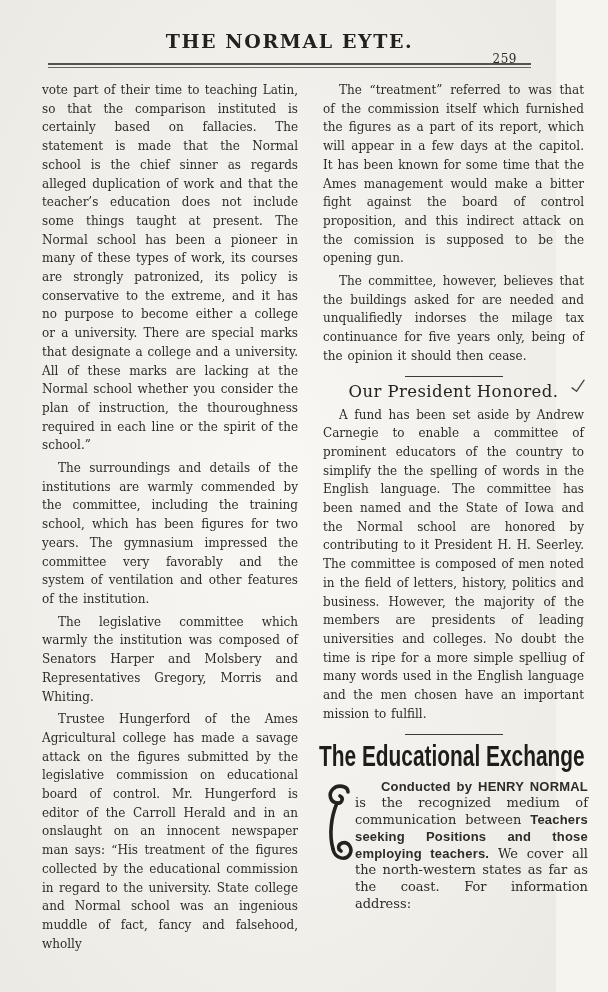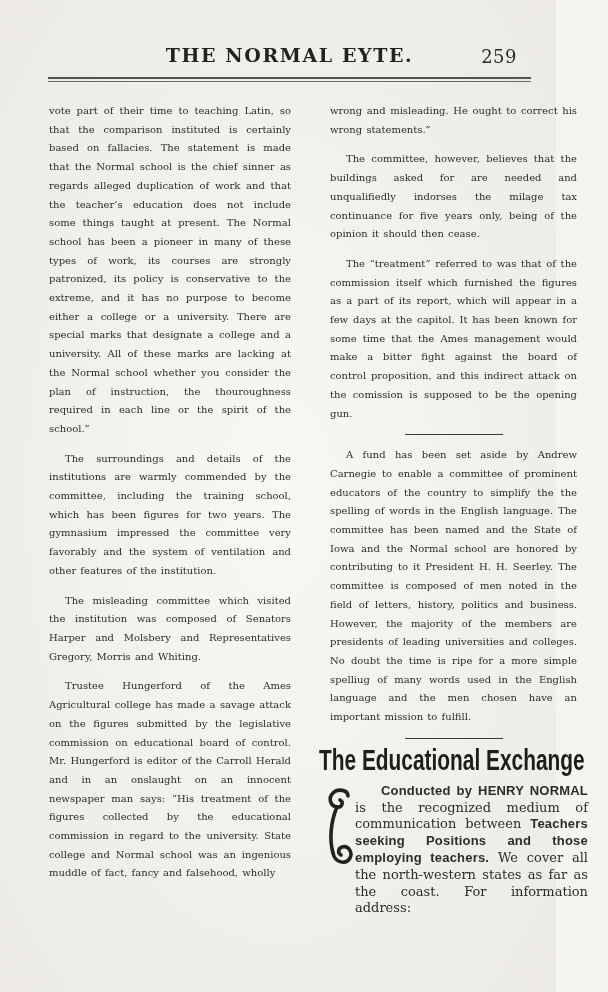--- a/index.html
+++ b/index.html
@@ -7,60 +7,60 @@
     width:608px;height:992px;
     background:#f6f4ef;
     font-family:"DejaVu Serif", serif;
     color:#2e2c28;
     overflow:hidden;
     position:relative;
   }
   .page{
     width:556px;height:992px;
     box-sizing:border-box;
-    padding-top:44px;
+    padding-top:30px;
     background:
       radial-gradient(ellipse at 50% 50%, rgba(255,255,255,0.35), rgba(190,186,178,0.18)),
       #f6f4ef;
   }
   .header{
     position:relative;
     margin:0 25px 0 48px;
     height:30px;
   }
   .masthead{
     text-align:center;
     font-size:19px;
     font-weight:700;
     letter-spacing:1.6px;
     color:#242220;
   }
   .pagenum{
     position:absolute;
-    right:14px;top:2px;
-    font-size:18px;
+    right:14px;top:22px;
+    font-size:12px;
     letter-spacing:.5px;
   }
   .double-rule{
     margin:3px 25px 0 48px;
     height:2px;
     border-top:2.2px solid #55534e;
     border-bottom:1px solid #6b6963;
   }
   .columns{
     display:flex;
     gap:17px;
     margin:9px 23px 0 38px;
   }
   .col{flex:0 0 auto;}
   .col-left{width:264px;}
   .col-right{width:269px;}
   .par{
-    margin:11px;
-    font-size:10px;
+    margin:4px;
+    font-size:12px;
     line-height:18.7px;
     text-align:justify;
     text-indent:16px;
     word-spacing:1px;
   }
   .par.cont{text-indent:0;}
   .section-rule{
     width:98px;
     border:none;
     border-top:1.6px solid #3c3a36;
@@ -125,31 +125,38 @@
     <div class="pagenum">259</div>
   </div>
 
   <div class="double-rule"></div>
 
   <div class="columns">
 
     <div class="col col-left">
       <p class="par cont">vote part of their time to teaching Latin, so that the comparison instituted is certainly based on fallacies. The statement is made that the Normal school is the chief sinner as regards alleged duplication of work and that the teacher’s education does not include some things taught at present.  The Normal school has been a pioneer in many of these types of work, its courses are strongly patronized, its policy is conservative to the extreme, and it has no purpose to become either a college or a university.  There are special marks that designate a college and a university.  All of these marks are lacking at the Normal school whether you consider the plan of instruction, the thouroughness required in each line or the spirit of the school.”</p>
       <p class="par">The surroundings and details of the institutions are warmly commended by the committee, including the training school, which has been figures for two years.  The gymnasium impressed the committee very favorably and the system of ventilation and other features of the institution.</p>
-      <p class="par">The misleading committee which visited the institution was composed of Senators Harper and Molsbery and Representatives Gregory, Morris and Whiting.</p>
+      <p class="par">The legislative committee which warmly the institution was composed of Senators Harper and Molsbery and Representatives Gregory, Morris and Whiting.</p>
       <p class="par">Trustee Hungerford of the Ames Agricultural college has made a savage attack on the figures submitted by the legislative commission on educational board of control.  Mr. Hungerford is editor of the Carroll Herald and in an onslaught on an innocent newspaper man says:  “His treatment of the figures collected by the educational commission in regard to the university. State college and Normal school was an ingenious muddle of fact, fancy and falsehood, wholly</p>
     </div>
 
     <div class="col col-right">
-      <p class="par cont">wrong and misleading.  He ought to correct his wrong statements.”</p>
+      <p class="par">The “treatment” referred to was that of the commission itself which furnished the figures as a part of its report, which will appear in a few days at the capitol.  It has been known for some time that the Ames management would make a bitter fight against the board of control proposition, and this indirect attack on the comission is supposed to be the opening gun.</p>
       <p class="par">The committee, however, believes that the buildings asked for are needed and unqualifiedly indorses the milage tax continuance for five years only, being of the opinion it should then cease.</p>
-      <p class="par">The “treatment” referred to was that of the commission itself which furnished the figures as a part of its report, which will appear in a few days at the capitol.  It has been known for some time that the Ames management would make a bitter fight against the board of control proposition, and this indirect attack on the comission is supposed to be the opening gun.</p>
 
       <hr class="section-rule">
 
+      <div class="section-head-wrap">
+        <h2 class="section-heading">Our President Honored.</h2>
+        <span class="check">
+          <svg width="15" height="13" viewBox="0 0 15 13">
+            <polyline points="1,7 5,11 14,1" fill="none" stroke="#4d4b46" stroke-width="1.4" stroke-linecap="round" stroke-linejoin="round"></polyline>
+          </svg>
+        </span>
+      </div>
 
       <p class="par">A fund has been set aside by Andrew Carnegie to enable a committee of prominent educators of the country to simplify the the spelling of words in the English language.  The committee has been named and the State of Iowa and the Normal school are honored by contributing to it President H. H. Seerley.  The committee is composed of men noted in the field of letters, history, politics and business.  However, the majority of the members are presidents of leading universities and colleges.  No doubt the time is ripe for a more simple spelliug of many words used in the English language and the men chosen have an important mission to fulfill.</p>
 
       <hr class="section-rule">
 
       <div class="ad">
         <h1 class="ad-heading">The Educational Exchange</h1>
 
         <div class="ad-body">
           <div class="ornament">

